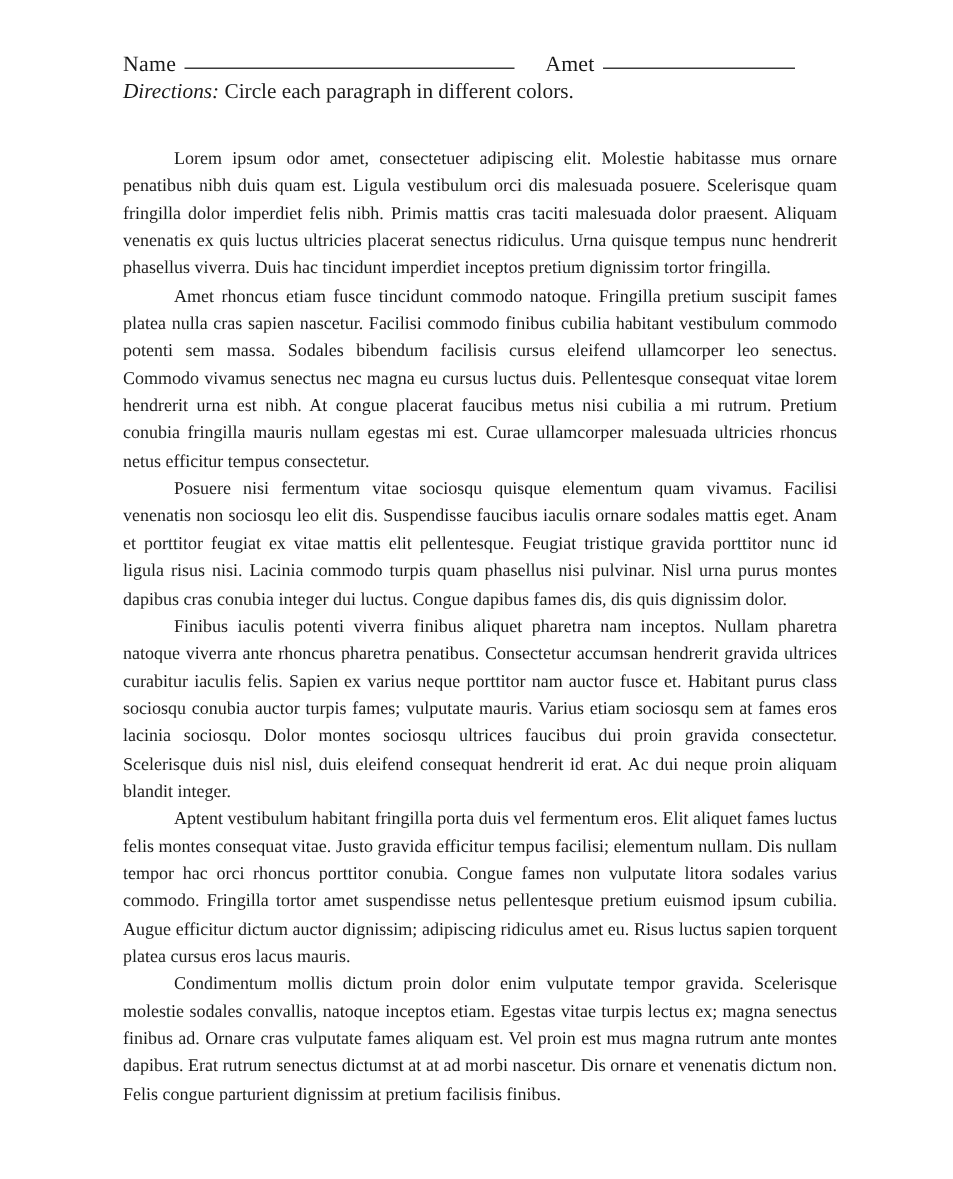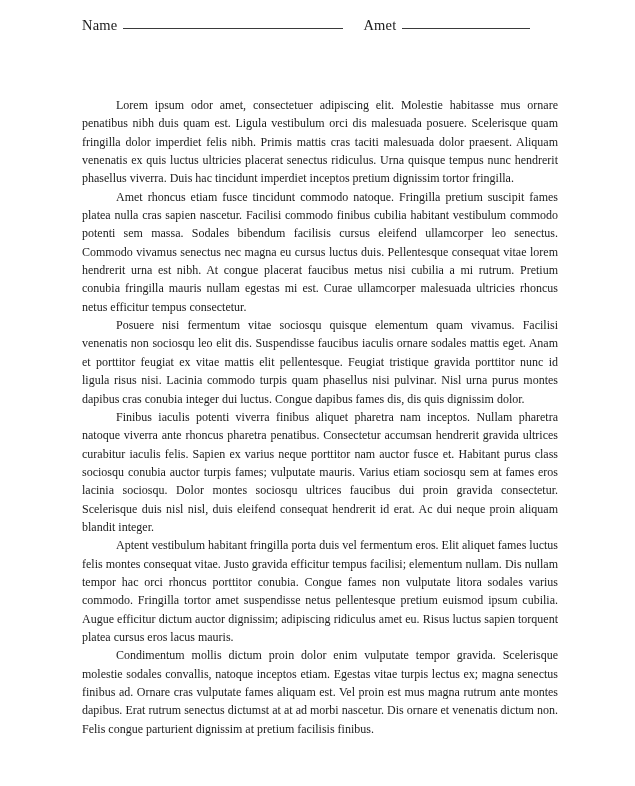--- a/index.html
+++ b/index.html
@@ -16,21 +16,21 @@
     font-family: "Liberation Serif", "DejaVu Serif", serif;
     color: #1a1a1a;
     overflow: hidden;
     box-sizing: border-box;
   }
 
   
   .header-row {
     position: absolute;
     left: 82px;
-    top: 17px;
+    top: 35px;
     width: 478px;
     display: flex;
     align-items: center;
   }
 
   .field {
     display: flex;
     align-items: baseline;
     white-space: nowrap;
   }
@@ -97,20 +97,23 @@
     <div class="field field-name">
       <span class="field-label">Name</span>
       <span class="field-rule"></span>
     </div>
     <div class="field field-date">
       <span class="field-label">Amet</span>
       <span class="field-rule"></span>
     </div>
   </div>
 
+  <div class="directions">
+    <span class="directions-label">Directions:</span><span class="directions-text"> Circle each paragraph in different colors.</span>
+  </div>
 
   <div class="body-copy">
     <p>Lorem ipsum odor amet, consectetuer adipiscing elit. Molestie habitasse mus ornare penatibus nibh duis quam est. Ligula vestibulum orci dis malesuada posuere. Scelerisque quam fringilla dolor imperdiet felis nibh. Primis mattis cras taciti malesuada dolor praesent. Aliquam venenatis ex quis luctus ultricies placerat senectus ridiculus. Urna quisque tempus nunc hendrerit phasellus viverra. Duis hac tincidunt imperdiet inceptos pretium dignissim tortor fringilla.</p>
     <p>Amet rhoncus etiam fusce tincidunt commodo natoque. Fringilla pretium suscipit fames platea nulla cras sapien nascetur. Facilisi commodo finibus cubilia habitant vestibulum commodo potenti sem massa. Sodales bibendum facilisis cursus eleifend ullamcorper leo senectus. Commodo vivamus senectus nec magna eu cursus luctus duis. Pellentesque consequat vitae lorem hendrerit urna est nibh. At congue placerat faucibus metus nisi cubilia a mi rutrum. Pretium conubia fringilla mauris nullam egestas mi est. Curae ullamcorper malesuada ultricies rhoncus netus efficitur tempus consectetur.</p>
     <p>Posuere nisi fermentum vitae sociosqu quisque elementum quam vivamus. Facilisi venenatis non sociosqu leo elit dis. Suspendisse faucibus iaculis ornare sodales mattis eget. Anam et porttitor feugiat ex vitae mattis elit pellentesque. Feugiat tristique gravida porttitor nunc id ligula risus nisi. Lacinia commodo turpis quam phasellus nisi pulvinar. Nisl urna purus montes dapibus cras conubia integer dui luctus. Congue dapibus fames dis, dis quis dignissim dolor.</p>
     <p>Finibus iaculis potenti viverra finibus aliquet pharetra nam inceptos. Nullam pharetra natoque viverra ante rhoncus pharetra penatibus. Consectetur accumsan hendrerit gravida ultrices curabitur iaculis felis. Sapien ex varius neque porttitor nam auctor fusce et. Habitant purus class sociosqu conubia auctor turpis fames; vulputate mauris. Varius etiam sociosqu sem at fames eros lacinia sociosqu. Dolor montes sociosqu ultrices faucibus dui proin gravida consectetur. Scelerisque duis nisl nisl, duis eleifend consequat hendrerit id erat. Ac dui neque proin aliquam blandit integer.</p>
     <p>Aptent vestibulum habitant fringilla porta duis vel fermentum eros. Elit aliquet fames luctus felis montes consequat vitae. Justo gravida efficitur tempus facilisi; elementum nullam. Dis nullam tempor hac orci rhoncus porttitor conubia. Congue fames non vulputate litora sodales varius commodo. Fringilla tortor amet suspendisse netus pellentesque pretium euismod ipsum cubilia. Augue efficitur dictum auctor dignissim; adipiscing ridiculus amet eu. Risus luctus sapien torquent platea cursus eros lacus mauris.</p>
     <p>Condimentum mollis dictum proin dolor enim vulputate tempor gravida. Scelerisque molestie sodales convallis, natoque inceptos etiam. Egestas vitae turpis lectus ex; magna senectus finibus ad. Ornare cras vulputate fames aliquam est. Vel proin est mus magna rutrum ante montes dapibus. Erat rutrum senectus dictumst at at ad morbi nascetur. Dis ornare et venenatis dictum non. Felis congue parturient dignissim at pretium facilisis finibus.</p>
   </div>
 

